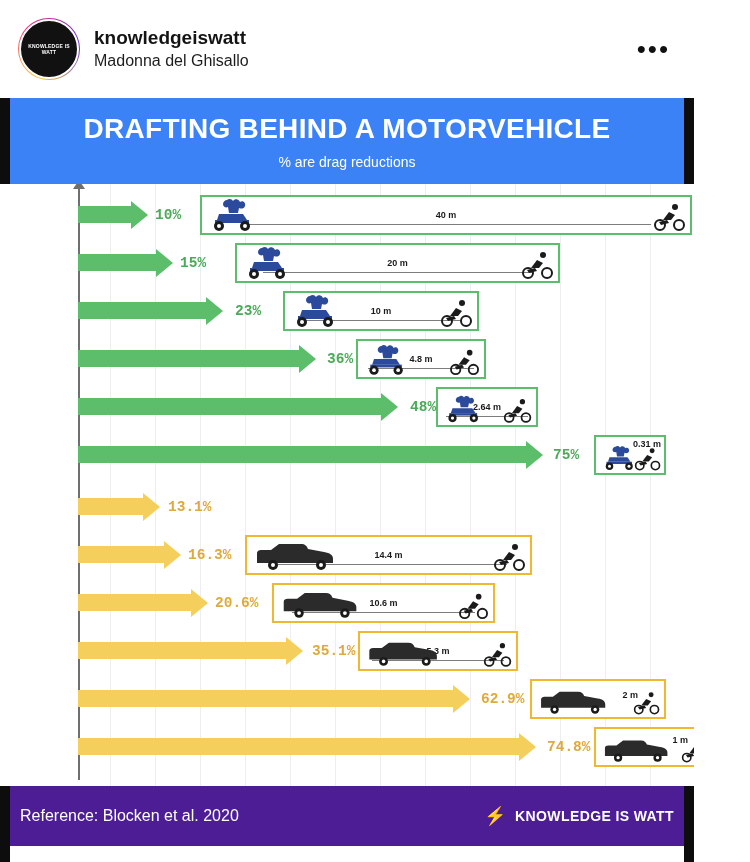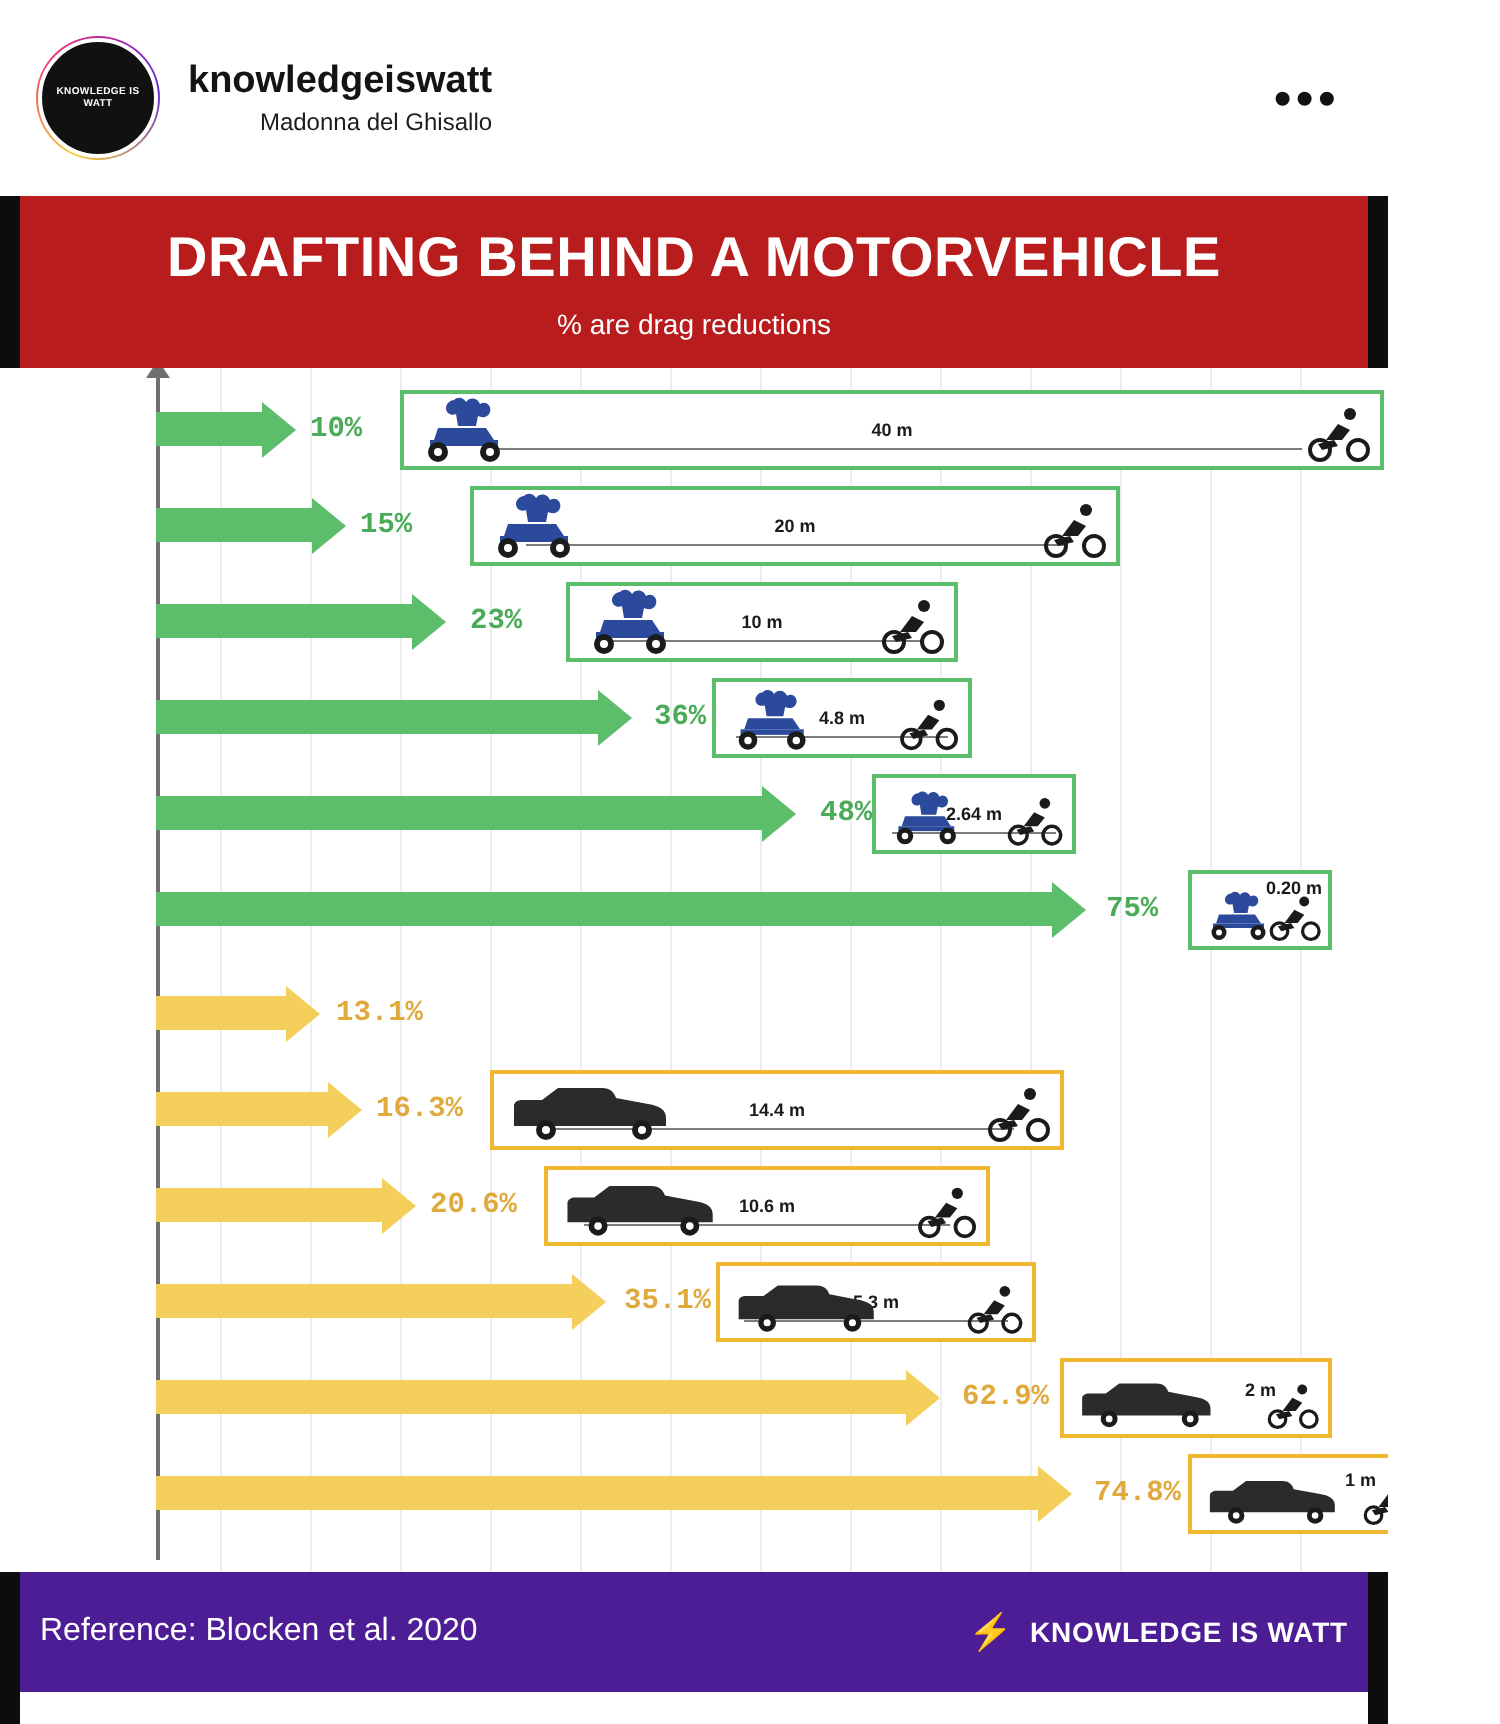--- a/index.html
+++ b/index.html
@@ -61,39 +61,39 @@
     flex-direction: column;
     justify-content: center;
   }
   .ig-username {
     font-size: 19px;
     font-weight: bold;
     color: #141414;
     line-height: 1.25;
   }
   .ig-location {
-    font-size: 12px;
+    font-size: 16px;
     color: #1d1d1d;
     line-height: 1.3;
     margin-top: 1px;
     text-align: right;
   }
   .ig-more {
     margin-left: auto;
     font-size: 26px;
     letter-spacing: 2px;
     color: #111;
     line-height: 1;
     padding-right: 6px;
     cursor: pointer;
   }
 
   
   .title-band {
-    background: #b91c1c;
+    background: #3b82f6;
     padding: 16px 10px 14px;
     text-align: center;
   }
   .chart-title {
     color: #ffffff;
     font-size: 28px;
     font-weight: bold;
     letter-spacing: .3px;
     line-height: 1.1;
   }
@@ -470,21 +470,21 @@
       </div>
     </div>
 
     <div class="row" style="top:248px">
       <div class="arrow green" style="width:465px">
         <div class="shaft"></div>
           <div class="head"></div>
       </div>
       <div class="pct green" style="left:553px; top:15px">75%</div>
       <div class="dist-box" style="left:594px; width:72px; top:3px">
-        <div class="dist-label" style="top:2px; text-align:right; right:3px; left:auto">0.20 m</div>
+        <div class="dist-label" style="top:2px; text-align:right; right:3px; left:auto">0.31 m</div>
         <svg class="moto" width="42" height="28" viewBox="0 0 56 34">
           <g fill="#2b4a9b">
             <path d="M22 2c2-2 5-1 6 1 2-3 6-2 7 1 3-2 6 1 5 4-1 3-4 3-6 2l-1 5h-9l-1-6c-2 1-5 0-5-3 0-2 2-4 4-4z"></path>
             <path d="M14 16h24l4 6H12z"></path>
             <rect x="10" y="22" width="34" height="3"></rect>
           </g>
           <circle cx="14" cy="28" r="5" fill="#1b1b1b"></circle>
             <circle cx="14" cy="28" r="2" fill="#fff"></circle>
           <circle cx="40" cy="28" r="5" fill="#1b1b1b"></circle>
             <circle cx="40" cy="28" r="2" fill="#fff"></circle>

